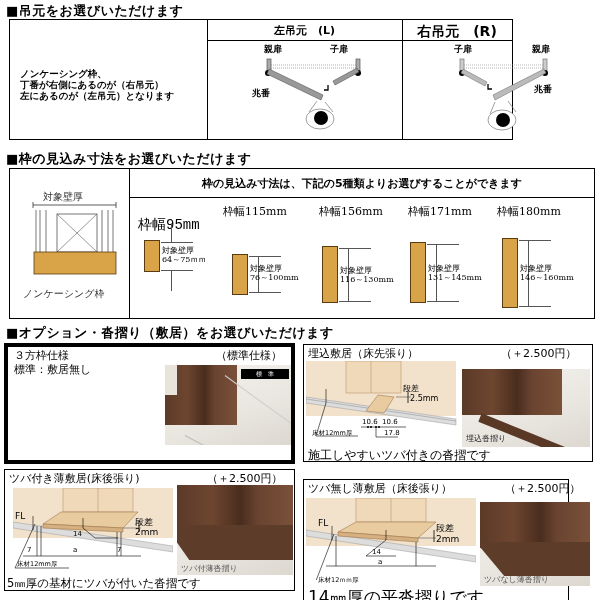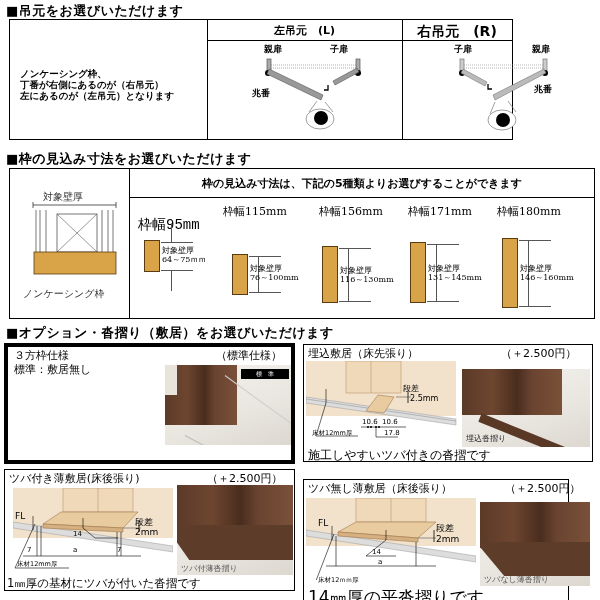--- a/index.html
+++ b/index.html
@@ -240,21 +240,21 @@
   <div class="txt" style="left:68px; top:60px; font-size:7px;">14</div>
   <div class="txt" style="left:68px; top:76px; font-size:7px;">a</div>
   <div class="txt" style="left:22px; top:76px; font-size:7px;">7</div>
   <div class="txt" style="left:112px; top:76px; font-size:7px;">7</div>
   <div class="txt" style="left:12px; top:90px; font-size:6.5px;">床材12mm厚</div>
   <div class="abs floor" style="left:172px; top:15px; width:116px; height:90px; overflow:hidden;text-align:center;">
     <div class="abs photo-dark" style="left:0; top:0; width:116px; height:52px;"></div>
     <div class="abs" style="left:0; top:40px; width:150px; height:35px; background:#5e3c2a; transform:skewX(35deg); transform-origin:left;"></div>
     <div class="txt caption-small" style="left:4px; top:78px; color:#555;">ツバ付薄沓摺り</div>
   </div>
-  <div class="txt" style="left:2px; top:106px; font-size:11.5px;">1㎜厚の基材にツバが付いた沓摺です</div>
+  <div class="txt" style="left:2px; top:106px; font-size:11.5px;">5㎜厚の基材にツバが付いた沓摺です</div>
 </div>
 
 <div class="box" style="left:303px; top:469px; width:266px; height:122px;margin-top:10px;">
   <div class="txt" style="left:4px; top:1px; font-size:11px;">ツバ無し薄敷居（床後張り）</div>
   <div class="txt" style="left:201px; top:1px; font-size:11px;">（＋2.500円）</div>
   <svg class="abs" style="left:2px; top:18px;" width="170" height="82">
     <rect x="0" y="0" width="170" height="48" fill="#f2e2cc"></rect>
     <rect x="50" y="0" width="70" height="24" fill="#efd9b8" stroke="#b89870" stroke-width="0.6"></rect>
     <line x1="85" y1="0" x2="85" y2="24" stroke="#b89870" stroke-width="0.6"></line>
     <polygon points="0,32 170,58 170,64 0,38" fill="#ddd" stroke="#999" stroke-width="0.5"></polygon>

